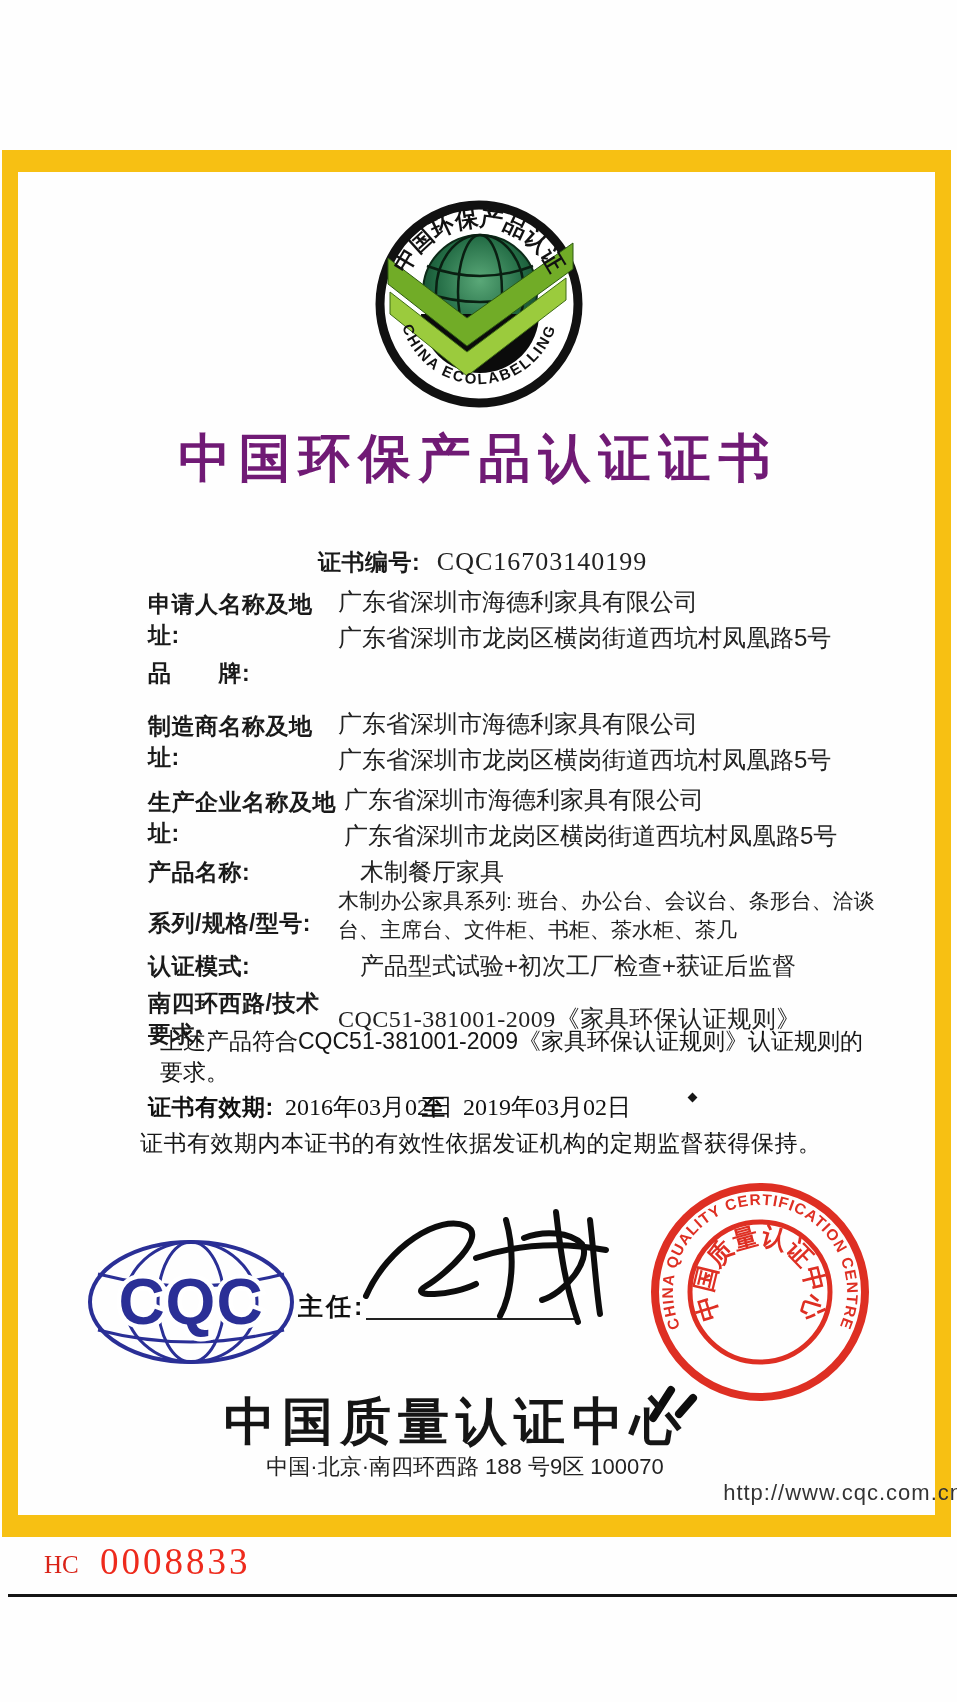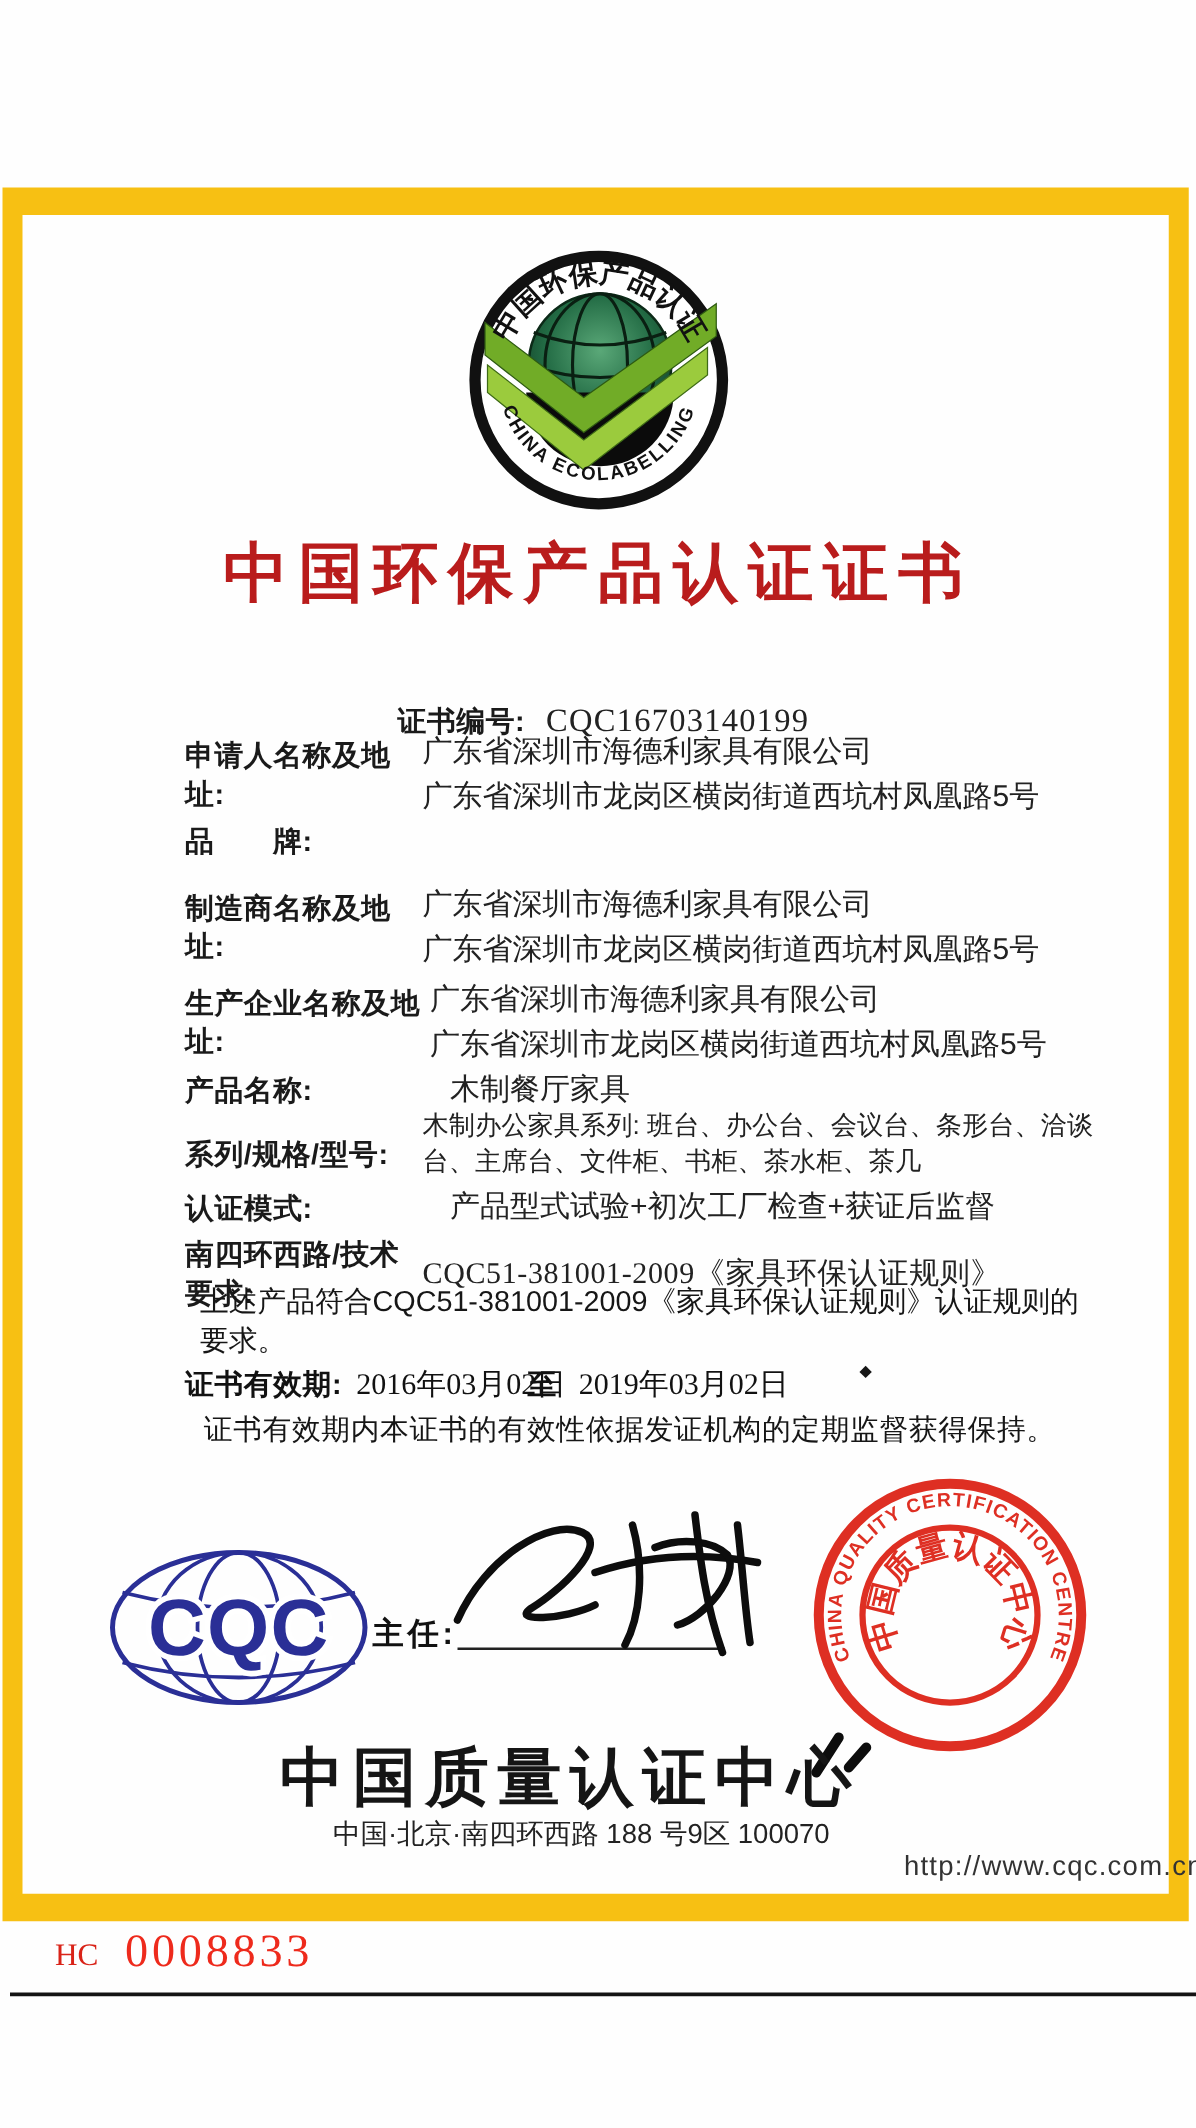--- a/index.html
+++ b/index.html
@@ -2,37 +2,37 @@
 <html><head>
 <meta charset="utf-8">
 <style>
   html,body{margin:0;padding:0;background:#ffffff;}
   .page{position:relative;width:957px;height:1702px;background:#fefefe;overflow:hidden;
         font-family:"Liberation Sans",sans-serif;color:#111;}
   .frame{position:absolute;left:2px;top:150px;width:949px;height:1387px;box-sizing:border-box;
          border:solid #F7C013;border-width:22px 16px;}
   .eco-logo{position:absolute;left:369px;top:196px;}
   .title{position:absolute;left:0;top:424px;width:957px;text-align:center;
-         font-size:52px;font-weight:bold;letter-spacing:8px;color:#b91c1c;}
-  .certno{position:absolute;left:318px;top:559px;font-size:24px;}
+         font-size:52px;font-weight:bold;letter-spacing:8px;color:#701a75;}
+  .certno{position:absolute;left:318px;top:544px;font-size:24px;}
   .certno .lbl{font-weight:bold;}
   .certno .val{font-family:"Liberation Serif",serif;font-size:26px;letter-spacing:1px;margin-left:10px;}
   .row{position:absolute;left:148px;width:772px;display:flex;align-items:center;}
   .lbl{flex:none;width:190px;font-size:23px;font-weight:bold;color:#1a1a1a;letter-spacing:.5px;}
   .val{flex:1;font-size:24px;color:#222;line-height:36px;}
   .val.small{font-size:21px;line-height:29px;}
   .val.serif{font-family:"Liberation Serif",serif;letter-spacing:.5px;}
   .statement{position:absolute;left:148px;top:1026px;width:712px;font-size:23px;line-height:31px;color:#161616;margin-left:12px;}
   .validity{position:absolute;left:148px;top:1092px;width:700px;font-size:23px;}
   .validity .lbl2{font-weight:bold;letter-spacing:.5px;}
   .validity .date{font-family:"Liberation Serif",serif;font-size:24px;position:absolute;}
   .validity .d1{left:137px;top:-1px;}
   .validity .zhi{position:absolute;left:274px;top:0;font-weight:bold;}
   .validity .d2{left:315px;top:-1px;}
-  .note{position:absolute;left:163px;top:1128px;width:740px;font-size:23px;letter-spacing:.5px;color:#161616;}
+  .note{position:absolute;left:140px;top:1128px;width:740px;font-size:23px;letter-spacing:.5px;color:#161616;}
   .cqc-logo{position:absolute;left:84px;top:1238px;}
   .director{position:absolute;left:298px;top:1290px;font-size:25px;font-weight:bold;letter-spacing:3px;}
   .sig-line{position:absolute;left:366px;top:1318px;width:214px;border-top:2px solid #222;}
   .signature{position:absolute;left:348px;top:1198px;}
   .ink-mark{position:absolute;left:645px;top:1380px;}
   .stamp{position:absolute;left:645px;top:1177px;opacity:.95;}
   .org-name{position:absolute;left:0;top:1388px;width:912px;text-align:center;
             font-size:51px;font-weight:bold;letter-spacing:7px;color:#151515;}
   .org-address{position:absolute;left:0;top:1452px;width:930px;text-align:center;font-size:22px;color:#222;}
   .org-site{position:absolute;left:0;top:1480px;width:930px;text-align:right;font-size:22px;

